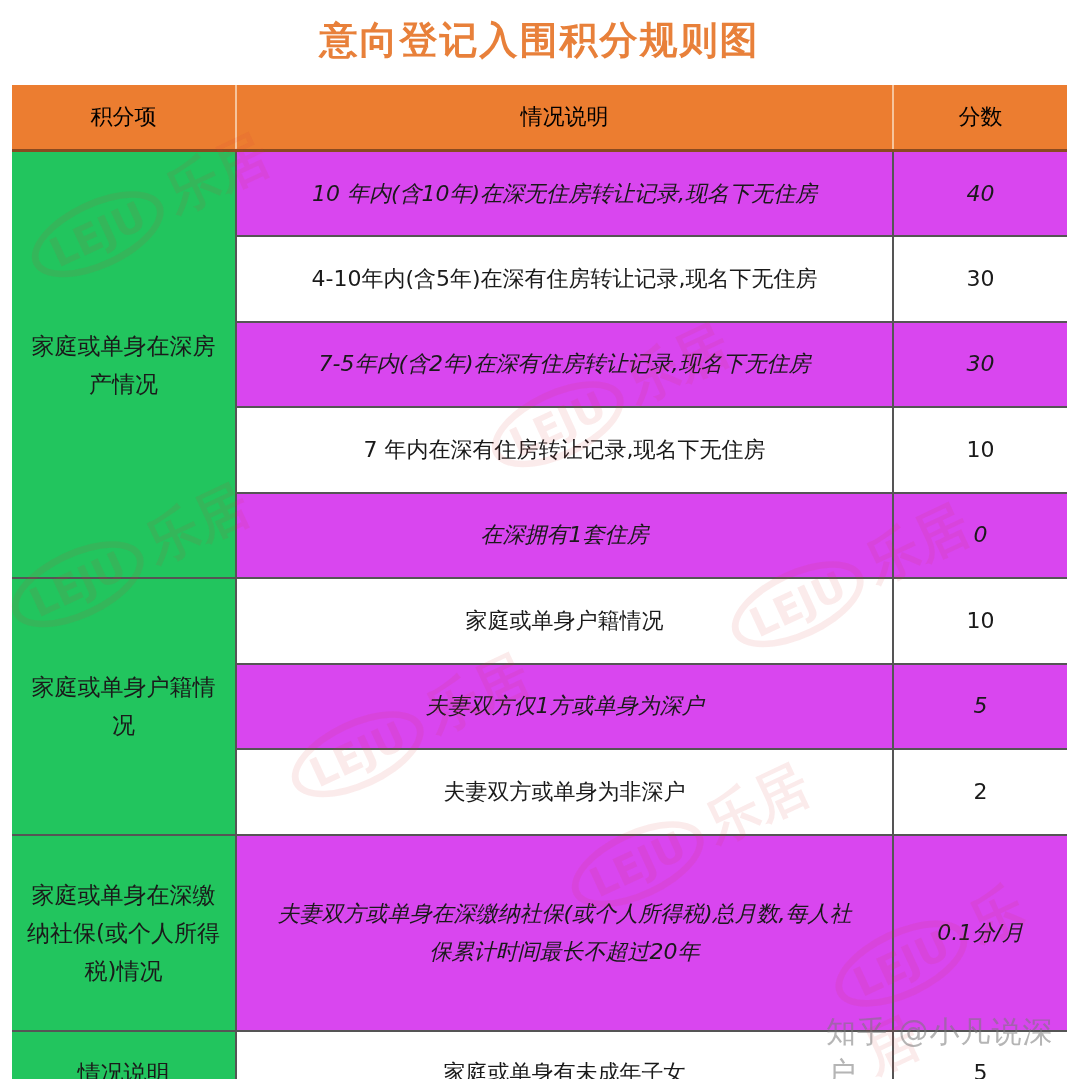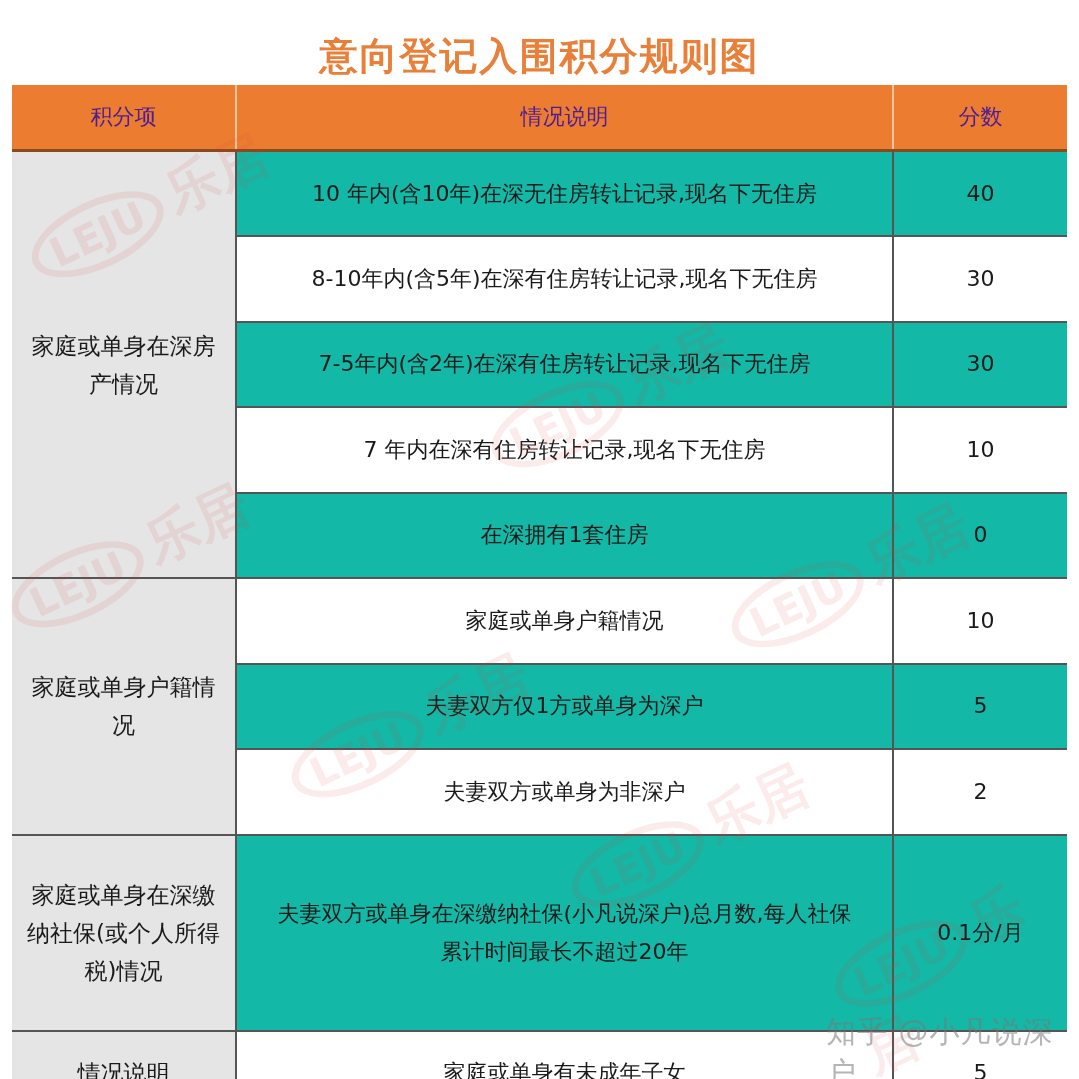--- a/index.html
+++ b/index.html
@@ -1,25 +1,25 @@
 <!DOCTYPE html>
 <html><head>
   <meta charset="utf-8">
   <style>
     html, body { margin:0; padding:0; }
     body { width:1079px; height:1079px; background:#ffffff; position:relative; overflow:hidden;
       font-family:"DejaVu Sans", "Liberation Sans", sans-serif; color:#1a1a1a; }
-    .title { position:absolute; left:0; top:16px; width:1079px; height:80px; display:flex; align-items:center; justify-content:center;
+    .title { position:absolute; left:0; top:0; width:1079px; height:80px; display:flex; align-items:center; justify-content:center;
       font-size:38px; font-weight:bold; color:#e8803a; letter-spacing:2px; }
     .tbl { position:absolute; left:12px; top:85px; width:1055px; border-collapse:collapse; table-layout:fixed; }
-    .tbl th { background:#ec7d30; color:#4c1d95; font-weight:normal; font-size:22px; height:62px; border-left:2px solid #f6c49c; border-bottom:3px solid #8a4a20;font-family:Liberation Serif, serif; }
+    .tbl th { background:#ec7d30; color:#000000; font-weight:normal; font-size:22px; height:62px; border-left:2px solid #f6c49c; border-bottom:3px solid #8a4a20;font-family:Liberation Serif, serif; }
     .tbl th:first-child { border-left:none; }
     .tbl td { border:2px solid #555; font-size:22px; text-align:center; vertical-align:middle; line-height:38px; padding:0 8px; }
-    .tbl td.cat { background:#e5e5e5; font-size:23px; }
-    .tbl tr.g td.d, .tbl tr.g td.s { background:#14b8a6; }
+    .tbl td.cat { background:#22c55e; font-size:23px; }
+    .tbl tr.g td.d, .tbl tr.g td.s { background:#d946ef;font-style:italic; }
     .tbl tr.w td.d, .tbl tr.w td.s { background:#ffffff; }
     .tbl tr { height:85.5px; }
     .tbl tr.tall { height:196px; }
     .tbl td:first-child { border-left:none; }
     .tbl td:last-child { border-right:none; }
     .wm { position:absolute; color:rgba(215,60,60,0.10); font-size:54px; font-weight:bold; pointer-events:none; transform:rotate(-25deg); }
     .wm .ring { display:inline-block; border:7px solid rgba(215,60,60,0.10); border-radius:50%; padding:4px 14px; font-size:40px; margin-right:8px; }
     .zhihu { position:absolute; left:826px; top:1012px; font-size:30px; color:rgba(120,120,120,0.55); letter-spacing:1px; }
   </style>
 </head>
@@ -40,21 +40,21 @@
       <th>分数</th>
     </tr>
   </thead>
   <tbody>
     <tr class="g">
       <td class="cat" rowspan="5" style="line-height:38px;padding:0 12px"><span>家庭或单身在深房产情况</span></td>
       <td class="d">10 年内(含10年)在深无住房转让记录,现名下无住房</td>
       <td class="s">40</td>
     </tr>
     <tr class="w">
-      <td class="d">8-10年内(含5年)在深有住房转让记录,现名下无住房</td>
+      <td class="d">4-10年内(含5年)在深有住房转让记录,现名下无住房</td>
       <td class="s">30</td>
     </tr>
     <tr class="g">
       <td class="d">7-5年内(含2年)在深有住房转让记录,现名下无住房</td>
       <td class="s">30</td>
     </tr>
     <tr class="w">
       <td class="d">7 年内在深有住房转让记录,现名下无住房</td>
       <td class="s">10</td>
     </tr>
@@ -72,21 +72,21 @@
       <td class="d">夫妻双方仅1方或单身为深户</td>
       <td class="s">5</td>
     </tr>
     <tr class="w">
       <td class="d">夫妻双方或单身为非深户</td>
       <td class="s">2</td>
     </tr>
 
     <tr class="g tall">
       <td class="cat" style="padding:0 14px"><span>家庭或单身在深缴纳社保(或个人所得税)情况</span></td>
-      <td class="d" style="padding:0 30px">夫妻双方或单身在深缴纳社保(小凡说深户)总月数,每人社保累计时间最长不超过20年</td>
+      <td class="d" style="padding:0 30px">夫妻双方或单身在深缴纳社保(或个人所得税)总月数,每人社保累计时间最长不超过20年</td>
       <td class="s">0.1分/月</td>
     </tr>
 
     <tr class="w">
       <td class="cat"><span>情况说明</span></td>
       <td class="d">家庭或单身有未成年子女</td>
       <td class="s">5</td>
     </tr>
   </tbody>
 </table>

